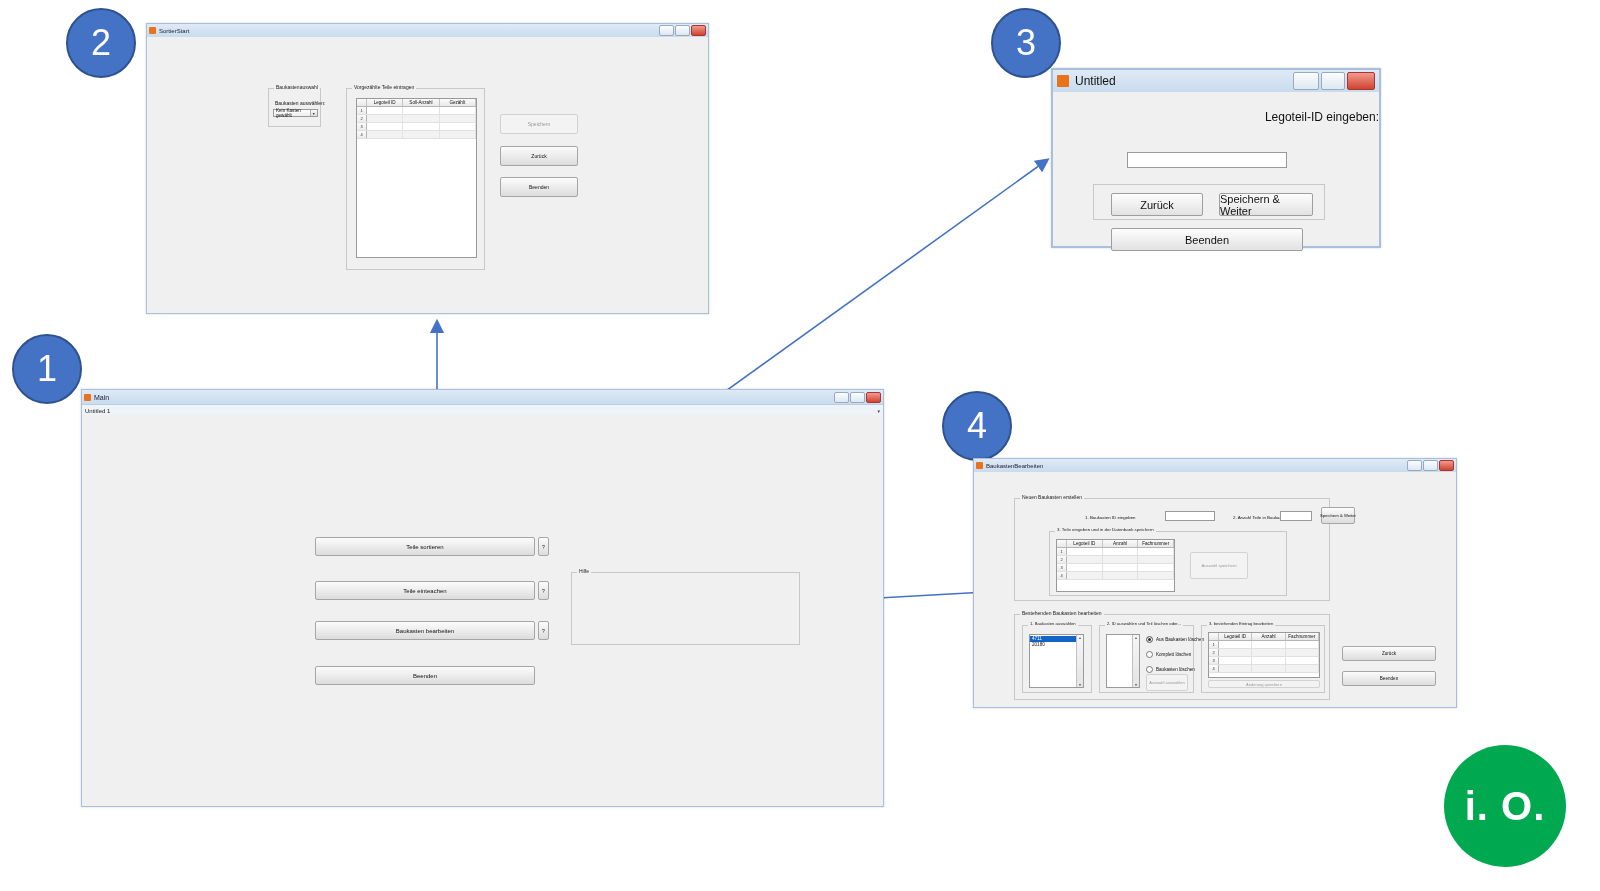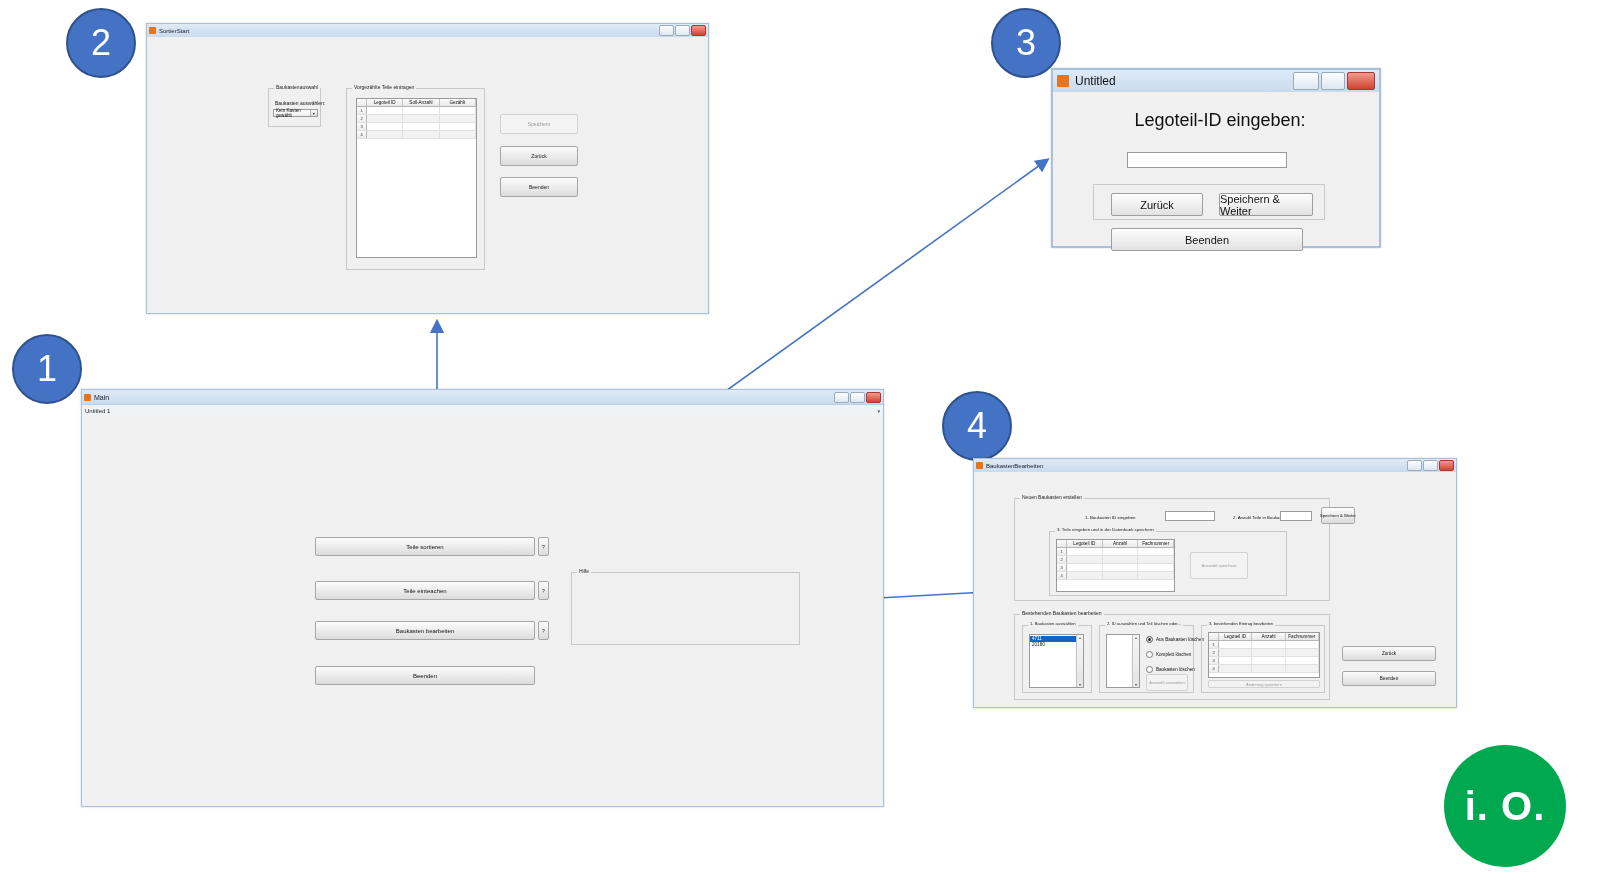--- a/index.html
+++ b/index.html
@@ -193,21 +193,21 @@
   <div class="titlebar" style="height:22px;padding:0 4px;font-size:11px;">
     <span class="tbicon" style="width:12px;height:12px;margin-right:6px;"></span>
     <span class="tbtitle d3title">Untitled</span>
     <span class="wbtns" style="gap:2px;">
       <span class="wbtn" style="width:24px;height:16px;"></span>
       <span class="wbtn" style="width:22px;height:16px;"></span>
       <span class="wbtn close" style="width:26px;height:16px;"></span>
     </span>
   </div>
   <div class="winbody" style="top:22px;">
-    <div style="position:absolute;left:8px;right:0;top:18px;text-align:center;font-size:18px;color:#111;">Legoteil-ID eingeben:</div>
+    <div style="position:absolute;left:8px;right:0;top:18px;text-align:right;font-size:12px;color:#111;">Legoteil-ID eingeben:</div>
     <input class="field" style="position: absolute; left: 74px; top: 60px; width: 160px; height: 16px; font-size: 11px; font-family: &quot;Liberation Sans&quot;, sans-serif; padding: 0px 3px;" value="">
     <div class="panel" style="left:40px;top:92px;width:232px;height:36px;">
       <div class="d3btn" style="position:absolute;left:17px;top:8px;width:90px;height:21px;">Zurück</div>
       <div class="d3btn" style="position:absolute;left:125px;top:8px;width:92px;height:21px;">Speichern &amp; Weiter</div>
     </div>
     <div class="d3btn" style="position:absolute;left:58px;top:136px;width:190px;height:21px;">Beenden</div>
   </div>
 </div>
 
 <div class="win" style="left:81px;top:389px;width:803px;height:418px;">

